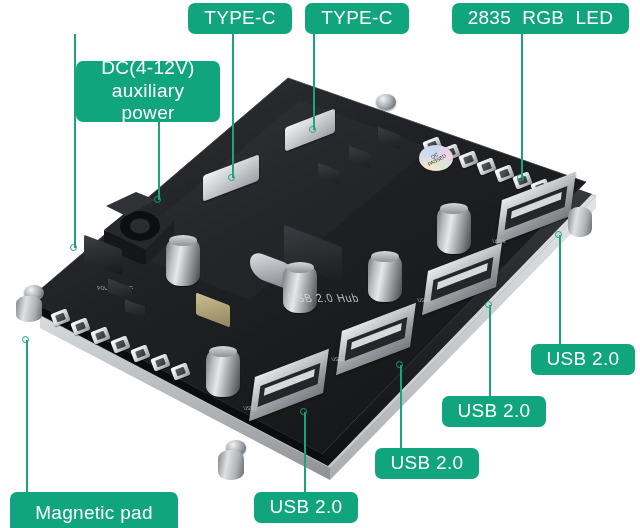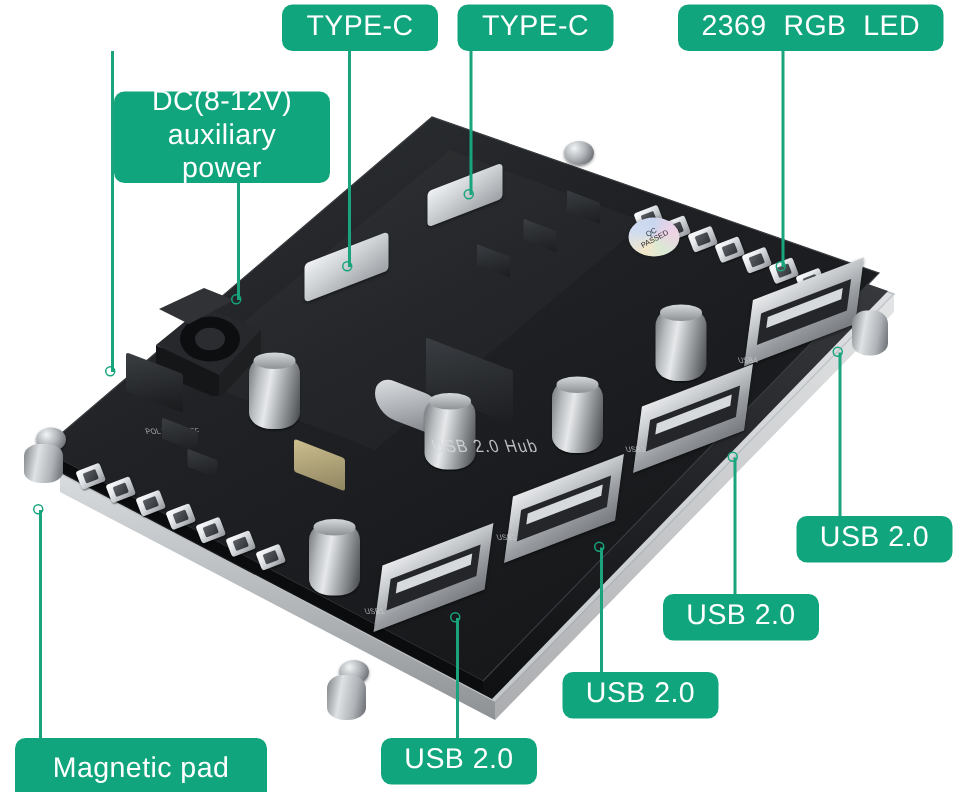--- a/index.html
+++ b/index.html
@@ -341,28 +341,28 @@
   <div class="leader v" style="left:400px;top:365px;height:84px;"></div>
   <div class="dot" style="left:396px;top:361px;"></div>
 
   <div class="leader v" style="left:304px;top:412px;height:81px;"></div>
   <div class="dot" style="left:300px;top:408px;"></div>
 
   <div class="leader v" style="left:26px;top:340px;height:153px;"></div>
   <div class="dot" style="left:22px;top:336px;"></div>
 
 
-  <div class="callout two-line" style="left:76px;top:61px;width:144px;height:61px;">DC(8-12V)
+  <div class="callout two-line" style="left:76px;top:61px;width:144px;height:61px;">DC(4-12V)
 auxiliary power</div>
 
   <div class="callout" style="left:188px;top:3px;width:104px;height:31px;">TYPE-C</div>
 
   <div class="callout" style="left:305px;top:3px;width:104px;height:31px;">TYPE-C</div>
 
-  <div class="callout" style="left:452px;top:3px;width:177px;height:31px;">2369  RGB  LED</div>
+  <div class="callout" style="left:452px;top:3px;width:177px;height:31px;">2835  RGB  LED</div>
 
   <div class="callout" style="left:531px;top:344px;width:104px;height:31px;">USB 2.0</div>
 
   <div class="callout" style="left:442px;top:396px;width:104px;height:31px;">USB 2.0</div>
 
   <div class="callout" style="left:375px;top:448px;width:104px;height:31px;">USB 2.0</div>
 
   <div class="callout" style="left:254px;top:492px;width:104px;height:31px;">USB 2.0</div>
 
   <div class="callout" style="left:10px;top:492px;width:168px;height:44px;">Magnetic pad</div>

